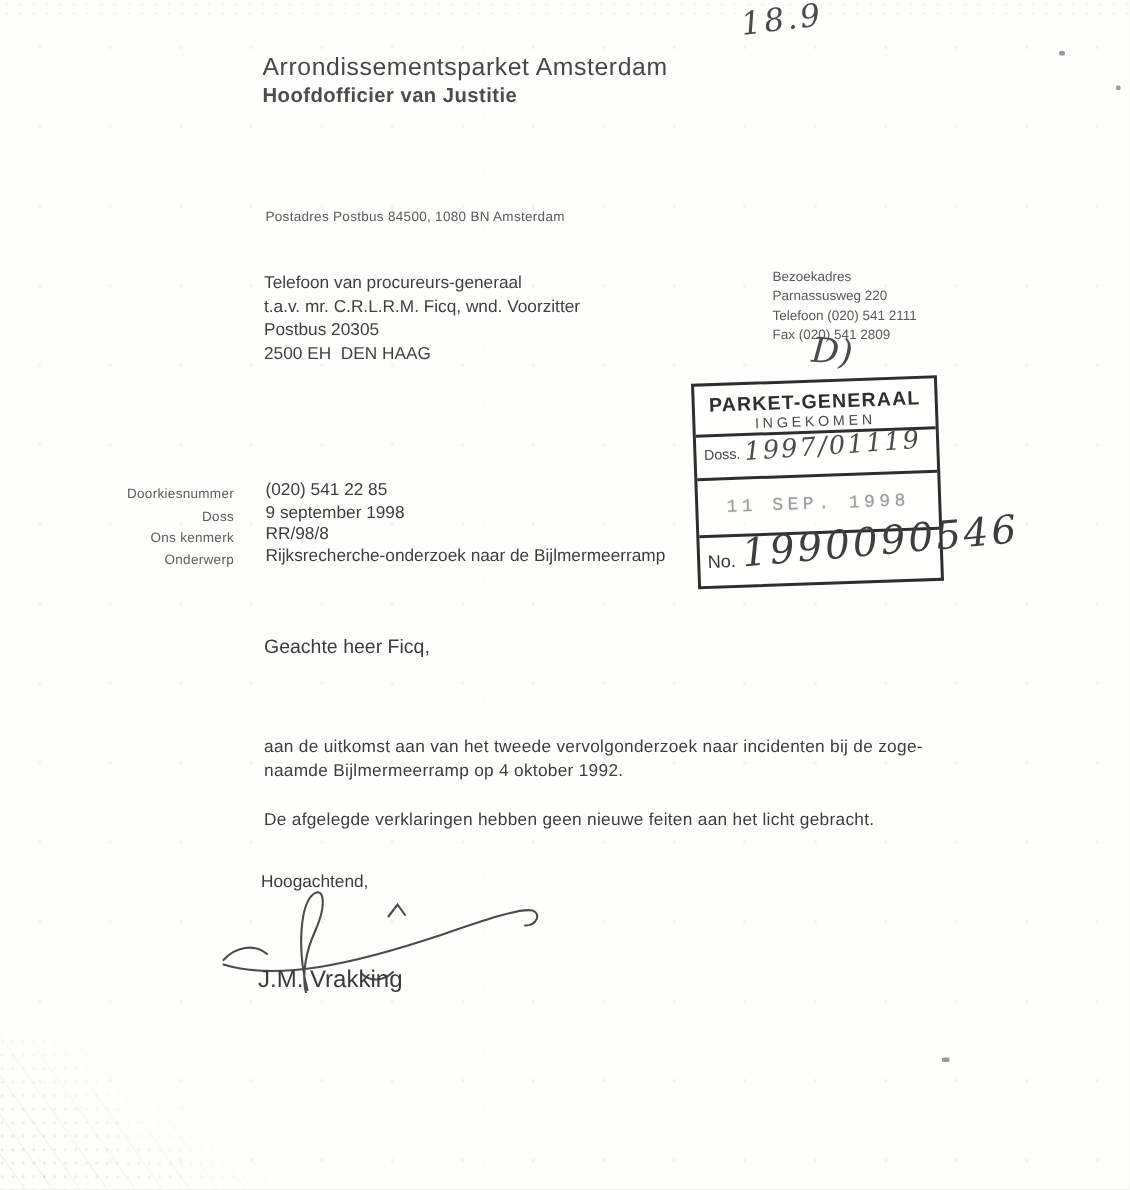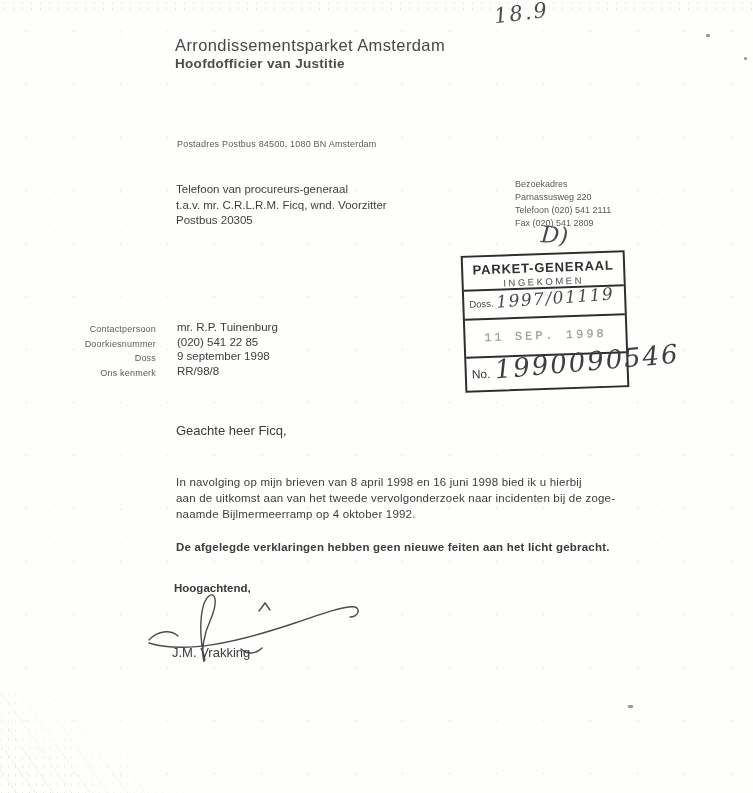--- a/index.html
+++ b/index.html
@@ -62,24 +62,24 @@
   .hw-no { position:absolute; left:28px; top:-8px; font-size:26px; letter-spacing:2px; transform:rotate(-3deg); white-space:nowrap; color:#3e3e3e; }
 
   .meta { position:absolute; left:18px; top:321px; width:600px; }
   .meta-row { display:flex; margin-bottom:1.5px; }
   .meta-label { width:138px; text-align:right; font-size:9px; color:#5c5c5c; padding-top:3px; letter-spacing:.2px; }
   .meta-value { margin-left:21px; font-size:11.5px; color:#3c3c3c; }
 
   .salutation { position:absolute; left:176px; top:423px; font-size:13px; }
   .bodyline { position:absolute; left:176px; font-size:11.5px; color:#3c3c3c; letter-spacing:.2px; }
   .l1 { top:476px; } .l2 { top:492px; } .l3 { top:508px; }
-  .p2 { top:541px;font-weight:bold; }
-  .closing { position:absolute; left:174px; top:582px; font-size:11.5px;font-weight:bold; }
+  .p2 { top:541px; }
+  .closing { position:absolute; left:174px; top:582px; font-size:11.5px; }
   .sig { position:absolute; left:143px; top:590px; }
-  .signer { position:absolute; left:172px; top:645px; font-size:13px; }
+  .signer { position:absolute; left:172px; top:645px; font-size:16px; }
 </style>
 </head>
 <body>
 
 <div class="page">
   <div class="noise-top"></div>
   <div class="streaks"></div>
   <div class="artifact" style="left:706px;top:34px;width:4px;height:3px;"></div>
   <div class="artifact" style="left:628px;top:705px;width:5px;height:3px;"></div>
   <div class="artifact" style="left:744px;top:57px;width:3px;height:3px;"></div>
@@ -93,20 +93,21 @@
     <div>Bezoekadres</div>
     <div>Parnassusweg 220</div>
     <div>Telefoon (020) 541 2111</div>
     <div>Fax (020) 541 2809</div>
   </div>
 
   <div class="addressee">
     <div>Telefoon van procureurs-generaal</div>
     <div>t.a.v. mr. C.R.L.R.M. Ficq, wnd. Voorzitter</div>
     <div>Postbus 20305</div>
+    <div>2500 EH  DEN HAAG</div>
   </div>
 
   <div class="hand hw-189">18.9</div>
   <div class="hand hw-dj">D)</div>
 
   <div class="stamp">
     <div class="stamp-title">PARKET-GENERAAL</div>
     <div class="stamp-sub">INGEKOMEN</div>
     <div class="stamp-row row-doss">
       <span class="stamp-small-label">Doss.</span>
@@ -116,40 +117,39 @@
       <span class="date-faint">11 SEP. 1998</span>
     </div>
     <div class="stamp-row row-no">
       <span class="no-label">No.</span>
       <span class="hand hw-no">1990090546</span>
     </div>
   </div>
 
   <div class="meta">
     <div class="meta-row">
-      <div class="meta-label">Contactpersoon</div>
-      <div class="meta-value">mr. R.P. Tuinenburg</div>
-    </div>
-    <div class="meta-row">
       <div class="meta-label">Doorkiesnummer</div>
       <div class="meta-value">(020) 541 22 85</div>
     </div>
     <div class="meta-row">
       <div class="meta-label">Doss</div>
       <div class="meta-value">9 september 1998</div>
     </div>
     <div class="meta-row">
       <div class="meta-label">Ons kenmerk</div>
       <div class="meta-value">RR/98/8</div>
     </div>
+    <div class="meta-row">
+      <div class="meta-label">Onderwerp</div>
+      <div class="meta-value">Rijksrecherche-onderzoek naar de Bijlmermeerramp</div>
+    </div>
   </div>
 
   <div class="salutation">Geachte heer Ficq,</div>
 
-  <div class="bodyline l1">In navolging op mijn brieven van 8 april 1998 en 16 juni 1998 bied ik u hierbij</div>
   <div class="bodyline l2">aan de uitkomst aan van het tweede vervolgonderzoek naar incidenten bij de zoge-</div>
   <div class="bodyline l3">naamde Bijlmermeerramp op 4 oktober 1992.</div>
   <div class="bodyline p2">De afgelegde verklaringen hebben geen nieuwe feiten aan het licht gebracht.</div>
 
   <div class="closing">Hoogachtend,</div>
 
   <svg class="sig" width="236" height="72" viewBox="0 0 236 72">
     <g fill="none" stroke="#4b4b4b" stroke-width="1.4" stroke-linecap="round">
       <path d="M6,50 C14,41 27,39 35,46"></path>
       <path d="M6,53 C42,64 92,53 152,33 C178,24 204,15 212,17 C218,19 215,27 207,27"></path>

